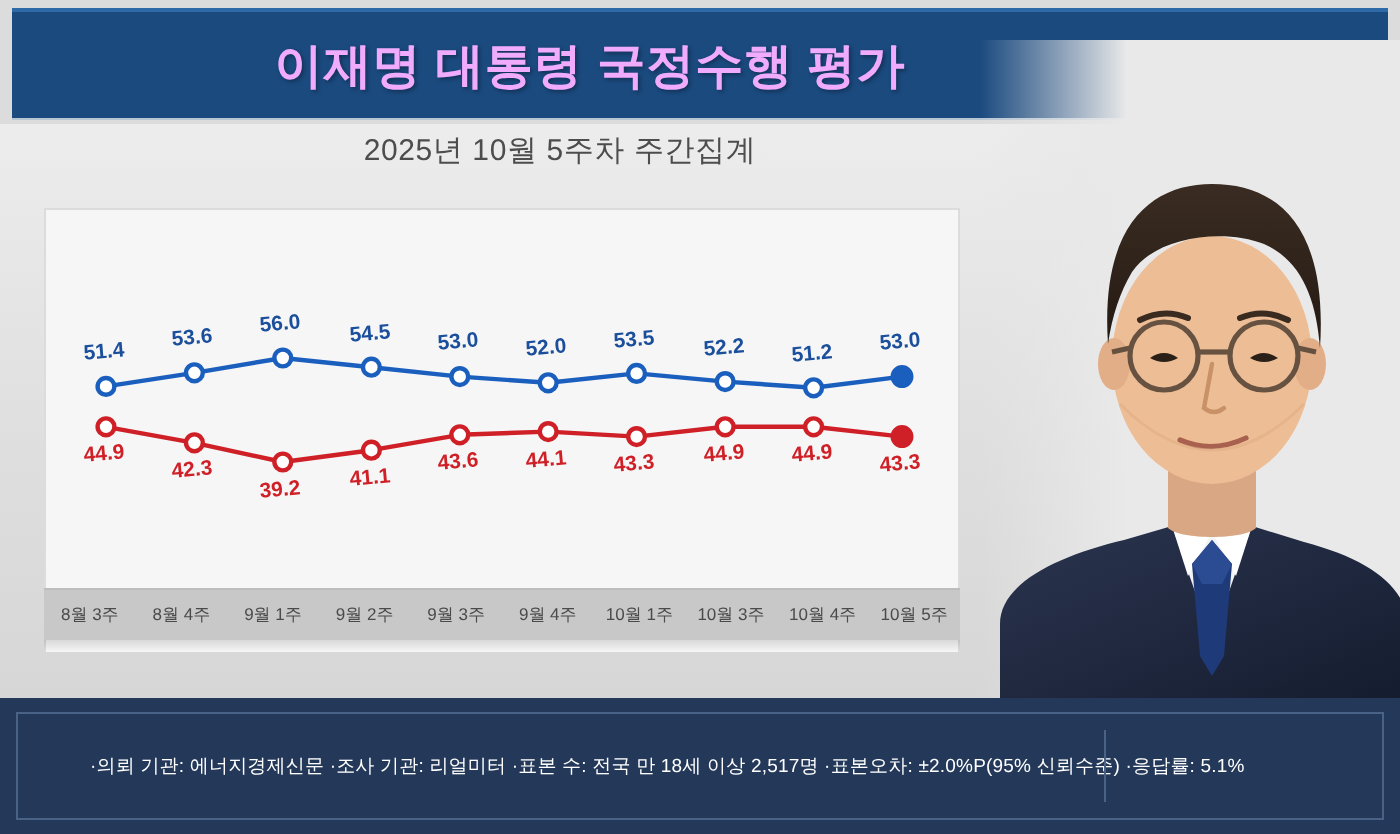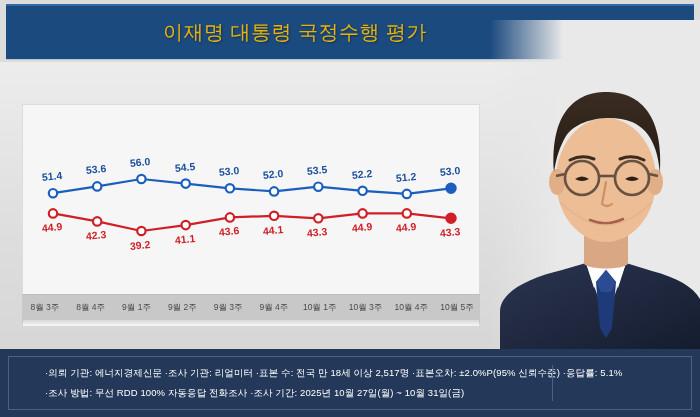--- a/index.html
+++ b/index.html
@@ -24,23 +24,23 @@
     padding: 4px 6px 3px 6px;
   }
   .header-bar {
     width: 100%; height: 100%;
     background: #1b4a7f;
     border-top: 2px solid #2f6aa8;
     display: flex; align-items: center; justify-content: center;
     box-shadow: 0 1px 0 #b8c6d4;
   }
   .header-title {
-    color: #eab308;
-    font-size: 20px;
-    font-weight: normal;
+    color: #f0abfc;
+    font-size: 24px;
+    font-weight: bold;
     letter-spacing: 0.5px;
     text-shadow: 1px 1px 2px rgba(0,0,0,.35);
     transform: translateX(-55px);
     white-space: nowrap;
   }
 
   
   .subtitle {
     position: absolute; left: 0; top: 66px; width: 560px;
     text-align: center;
@@ -152,20 +152,21 @@
 <body>
 
 <div id="root">
 
   <div class="header-wrap">
     <div class="header-bar">
       <div class="header-title">이재명 대통령 국정수행 평가</div>
     </div>
   </div>
 
+  <div class="subtitle">2025년 10월 5주차 주간집계</div>
 
   <div class="chart-panel">
     <div class="plot">
       <svg id="chart-svg" width="458" height="190" viewBox="0 0 458 190">
           <polyline points="30.0,88.2 74.2,81.4 118.4,74.0 162.7,78.6 206.9,83.3 251.1,86.4 295.3,81.7 339.6,85.8 383.8,88.9 428.0,83.3" fill="none" stroke="#1b5fbe" stroke-width="2.2" stroke-linejoin="round" stroke-linecap="round"></polyline>
           <circle cx="30.0" cy="88.2" r="4.2" fill="#ffffff" stroke="#1b5fbe" stroke-width="2.2"></circle>
           <circle cx="74.2" cy="81.4" r="4.2" fill="#ffffff" stroke="#1b5fbe" stroke-width="2.2"></circle>
           <circle cx="118.4" cy="74.0" r="4.2" fill="#ffffff" stroke="#1b5fbe" stroke-width="2.2"></circle>
           <circle cx="162.7" cy="78.6" r="4.2" fill="#ffffff" stroke="#1b5fbe" stroke-width="2.2"></circle>
           <circle cx="206.9" cy="83.3" r="4.2" fill="#ffffff" stroke="#1b5fbe" stroke-width="2.2"></circle>
@@ -282,19 +283,18 @@
       <path d="M100 200 q16 7 33 -1" stroke="#a8604f" stroke-width="2.6" fill="none" stroke-linecap="round"></path>
 
       <path d="M70 182 q46 46 92 0" stroke="#dfae86" stroke-width="1.5" fill="none" opacity="0.6"></path>
     </svg>
   </div>
 
   <div class="footer">
     <div class="footer-inner">
       <div class="footer-lines">
         <div class="footer-line">·의뢰 기관: 에너지경제신문  ·조사 기관: 리얼미터  ·표본 수: 전국 만 18세 이상 2,517명  ·표본오차: ±2.0%P(95% 신뢰수준)  ·응답률: 5.1%</div>
-        <div class="footer-line">·조사 방법: 무선 RDD 100% 자동응답 전화조사  ·조사 기간: 2025년 10월 27일(월) ~ 10월 31일(금)</div>
       </div>
       <div class="footer-sep"></div>
     </div>
   </div>
 
 </div>
 
 </body></html>

